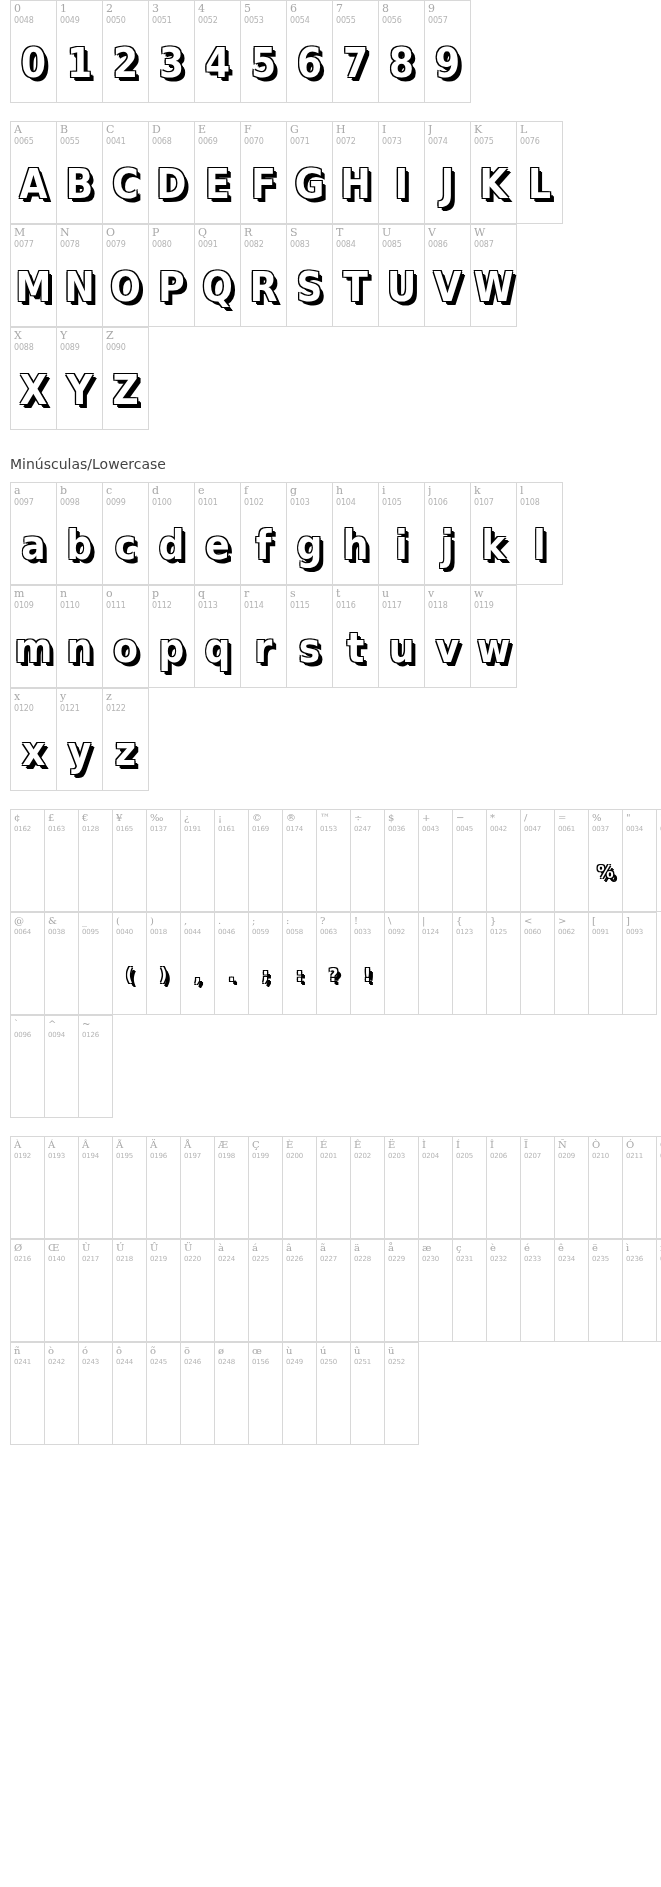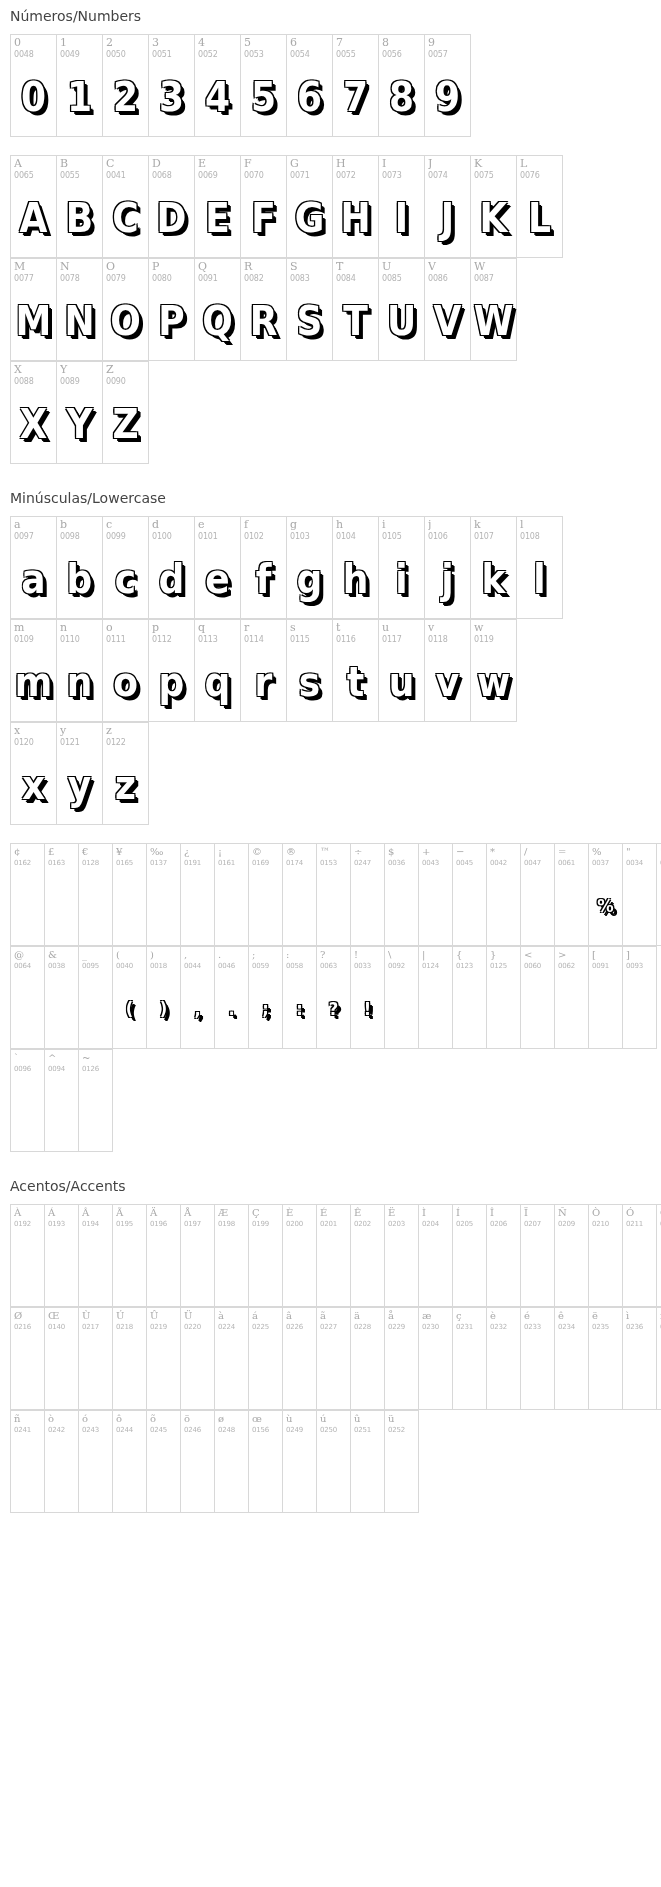--- a/index.html
+++ b/index.html
@@ -118,21 +118,20 @@
   .sym-row .glyph-cell .code-label { font-size: 7px; }
   .sym-row .glyph {
     font-size: 26px;
   }
 </style>
 </head>
 <body>
 
 <div class="page" id="page-root">
     <div class="section">
-      <div class="section-title">Números/Numbers</div>
       <div class="glyph-rows">
         <div class="glyph-row ">
           <div class="glyph-cell" style="width: 46px;">
             <div class="meta">
               <span class="char-label">0</span>
               <span class="code-label">0048</span>
             </div>
             <div class="glyph">
               <span>0</span>
             </div>
@@ -1092,21 +1091,20 @@
               <span class="code-label">0126</span>
             </div>
             <div class="glyph small">
               <span></span>
             </div>
           </div>
         </div>
       </div>
     </div>
     <div class="section">
-      <div class="section-title">Acentos/Accents</div>
       <div class="glyph-rows">
         <div class="glyph-row accent-row">
           <div class="glyph-cell" style="width: 34px;">
             <div class="meta">
               <span class="char-label">À</span>
               <span class="code-label">0192</span>
             </div>
             <div class="glyph">
               <span></span>
             </div>

